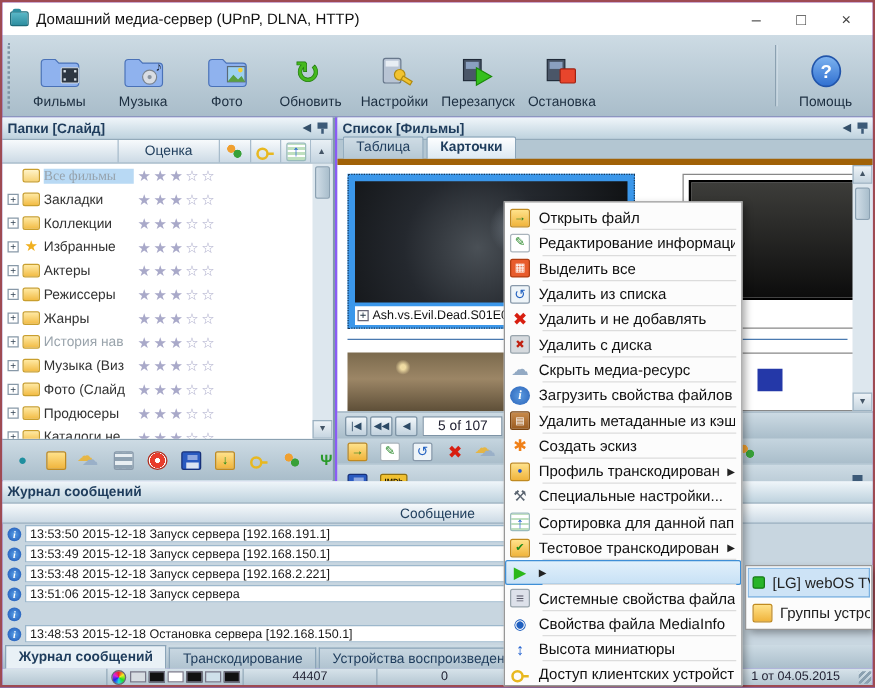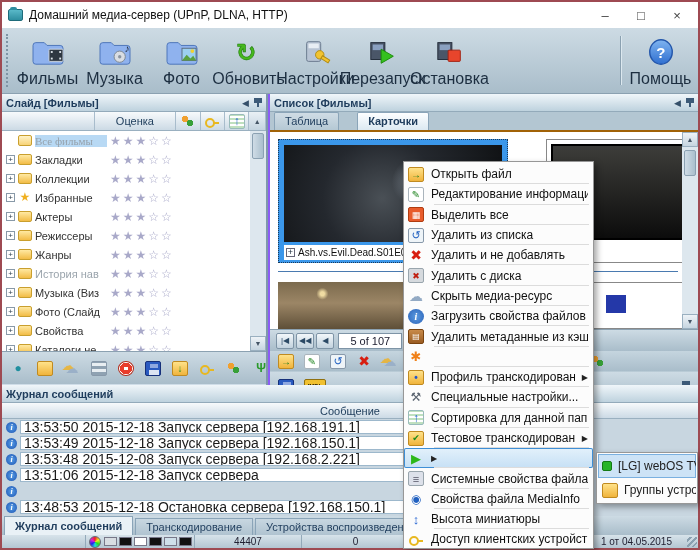--- a/index.html
+++ b/index.html
@@ -17,21 +17,21 @@
   .title-text{flex:1;font-size:12px;color:#111;}
   .wbtn{width:30px;height:20px;display:flex;align-items:center;justify-content:center;
     font-size:13px;color:#444;cursor:default;}
   
   .toolbar{position:absolute;top:28px;left:2px;right:2px;height:66px;
     background:linear-gradient(180deg,#cddbe4,#a9bdca);border-bottom:1px solid #8ba1b1;
     display:flex;align-items:stretch;padding:2px 4px 2px 2px;}
   .grip{width:6px;margin:4px 2px;border-left:2px dotted #7e94a4;}
   .tbtn{width:67px;display:flex;flex-direction:column;align-items:center;justify-content:flex-end;
     padding:3px 0;gap:1px;}
-  .tbtn .lab{font-size:16px;color:#1c2e40;white-space:nowrap;}
+  .tbtn .lab{font-size:11px;color:#1c2e40;white-space:nowrap;}
   .tbtn.disabled .lab{color:#8ea2b0;}
   .tbtn.disabled svg{opacity:.45;filter:grayscale(1);}
   .tsep{width:1px;background:#8ba1b1;margin:6px 6px;box-shadow:1px 0 0 #dce8ef;}
   .spacer{flex:1;}
   
   .panel-header{height:18px;background:linear-gradient(180deg,#f0f6fa,#bed2de);
     border-bottom:1px solid #93aaba;display:flex;align-items:center;padding:0 4px;
     color:#1e3c5c;font-weight:bold;}
   .ph-tools{margin-left:auto;display:flex;align-items:center;gap:5px;color:#35506a;font-size:9px;}
   .pin{width:8px;height:9px;position:relative;display:inline-block;}
@@ -106,22 +106,22 @@
   .i-palm{color:#2a9a2a;font-weight:bold;font-size:12px;}
   .i-weather{color:#9ab0c8;font-size:13px;text-shadow:-4px -3px 0 rgba(240,176,32,.8);}
   .i-image{background:linear-gradient(180deg,#9cd0f0 60%,#78b860 60%);border:1px solid #667788;}
   .i-speaker{color:#2060c0;font-size:12px;font-weight:bold;}
   .i-imdb{background:#f0c030;border:1px solid #907010;color:#201800;font-weight:bold;font-size:6px;width:22px;}
   .i-greensq{background:#28b428;border:1px solid #157a15;width:10px;height:10px;}
   
   .lp-toolbar{height:33px;background:linear-gradient(180deg,#cddbe4,#a9bdca);border-top:1px solid #8ba1b1;
     display:flex;align-items:center;gap:11px;padding:0 8px;}
   
-  .tabs{height:20px;background:#b3c6d2;display:flex;align-items:flex-end;padding:2px 2px 0 4px;gap:18px;
-    border-bottom:2px solid #a16207;text-align:right;}
+  .tabs{height:20px;background:#b3c6d2;display:flex;align-items:flex-end;padding:2px 2px 0 4px;gap:2px;
+    border-bottom:5px solid #a16207;text-align:right;}
   .tab{padding:2px 10px 3px;border:1px solid #8aa4b8;border-bottom:none;border-radius:2px 2px 0 0;
     background:linear-gradient(180deg,#cfdce5,#b5c8d4);color:#1e3c5c;}
   .tab.active{background:linear-gradient(180deg,#fdfeff,#dce9f2);font-weight:bold;}
   .cards{position:relative;height:197px;background:#fff;overflow:hidden;}
   .card1{position:absolute;left:8px;top:7px;width:230px;height:124px;background:#3b97ea;
     border:1px dotted #1a3a5a;padding:5px;}
   .card1 .thumb{height:97px;background:
     radial-gradient(circle at 60% 38%,rgba(215,225,235,.9) 0,rgba(120,130,140,.5) 7%,transparent 16%),
     radial-gradient(circle at 45% 55%,#4a5056 0,#24282e 45%,#101214 100%);}
   .cap{margin-top:3px;height:15px;background:#fff;display:flex;align-items:center;gap:3px;
@@ -156,21 +156,21 @@
   .rp-tools2 .pinwrap{margin-left:auto;}
   
   .log-panel{position:absolute;top:385px;left:2px;right:2px;height:131px;background:#c8d6e0;}
   .log-colhdr{height:16px;background:linear-gradient(180deg,#f7fafc,#ccdae5);
     border-bottom:1px solid #9ab0c0;display:flex;align-items:center;justify-content:center;color:#23415f;}
   .logrow{height:16px;display:flex;align-items:center;gap:3px;padding:0 0 0 4px;}
   .loginfo{width:11px;height:11px;background:radial-gradient(circle,#58a0e8,#1a50b0);border-radius:50%;
     color:#fff;font:italic bold 8px "Liberation Serif",serif;display:flex;align-items:center;
     justify-content:center;flex:none;}
   .logcell{width:462px;height:14px;background:#fff;border:1px solid #9db8cc;display:flex;
-    align-items:center;padding:0 3px;white-space:nowrap;overflow:hidden;font-size:14px;color:#1a1a1a;}
+    align-items:center;padding:0 3px;white-space:nowrap;overflow:hidden;font-size:10px;color:#1a1a1a;}
   
   .btabs{position:absolute;top:516px;left:2px;right:2px;height:19px;
     background:linear-gradient(180deg,#cddbe4,#a9bdca);display:flex;align-items:stretch;padding:0 2px;gap:2px;}
   .btab{display:flex;align-items:center;padding:0 10px;border:1px solid #8aa4b8;border-bottom:none;
     background:linear-gradient(180deg,#c8d7e1,#b0c3d0);color:#1e3c5c;margin-top:2px;}
   .btab.active{background:#e9f1f6;font-weight:bold;margin-top:0;}
   .statusbar{position:absolute;top:535px;left:2px;right:2px;height:13px;
     background:linear-gradient(180deg,#d7e3ea,#b4c6d2);display:flex;align-items:center;font-size:10px;color:#223;}
   .st-cell{border-right:1px solid #93a9b9;height:100%;display:flex;align-items:center;justify-content:center;}
   .palette{width:12px;height:12px;border-radius:50%;margin:0 3px;
@@ -281,21 +281,21 @@
             </defs>
             <ellipse cx="19" cy="16" rx="12" ry="13" fill="url(#gb)" stroke="#2255aa" stroke-width="1.5"></ellipse>
             <text x="14" y="22" font-size="16" font-weight="bold" fill="#fff">?</text>
           </svg></span>
       <span class="lab">Помощь</span>
     </div>
   </div>
 
   <div class="left-panel">
     <div class="panel-header">
-      <span>Слайд [Фильмы]</span>
+      <span>Папки [Слайд]</span>
       <span class="ph-tools">
         <span>◀</span>
         <span class="pin"></span>
       </span>
     </div>
     <div class="colhdr">
       <div class="ch-blank"></div>
       <div class="ch-rating">Оценка</div>
       <div class="ch-ico">
           <span class="si i-users"></span>
@@ -365,21 +365,21 @@
       </div>
       <div class="trow">
         <span class="exp">+</span>
         <span class="tico"></span>
         <span class="tlabel">Фото (Слайд</span>
         <span class="stars">★★★☆☆</span>
       </div>
       <div class="trow">
         <span class="exp">+</span>
         <span class="tico"></span>
-        <span class="tlabel">Свойства</span>
+        <span class="tlabel">Продюсеры</span>
         <span class="stars">★★★☆☆</span>
       </div>
       <div class="trow">
         <span class="exp">+</span>
         <span class="tico"></span>
         <span class="tlabel">Каталоги не</span>
         <span class="stars">★★★☆☆</span>
       </div>
 
       <div class="vscroll">
@@ -475,21 +475,21 @@
     <div class="logrow">
       <span class="loginfo">i</span>
       <span class="logcell">13:53:50 2015-12-18 Запуск сервера [192.168.191.1]</span>
     </div>
     <div class="logrow">
       <span class="loginfo">i</span>
       <span class="logcell">13:53:49 2015-12-18 Запуск сервера [192.168.150.1]</span>
     </div>
     <div class="logrow">
       <span class="loginfo">i</span>
-      <span class="logcell">13:53:48 2015-12-08 Запуск сервера [192.168.2.221]</span>
+      <span class="logcell">13:53:48 2015-12-18 Запуск сервера [192.168.2.221]</span>
     </div>
     <div class="logrow">
       <span class="loginfo">i</span>
       <span class="logcell">13:51:06 2015-12-18 Запуск сервера</span>
     </div>
     <div class="logrow">
       <span class="loginfo">i</span>
     </div>
     <div class="logrow">
       <span class="loginfo">i</span>
@@ -551,20 +551,21 @@
     <div class="mitem">
       <span class="si i-info">i</span>
       <span class="mlabel">Загрузить свойства файлов</span>
     </div>
     <div class="mitem">
       <span class="si i-cache">▤</span>
       <span class="mlabel">Удалить метаданные из кэша</span>
     </div>
     <div class="mitem">
       <span class="si i-burst">✱</span>
+      <span class="mlabel">Создать эскиз</span>
     </div>
     <div class="mitem">
       <span class="si i-foldgear">•</span>
       <span class="mlabel">Профиль транскодирования</span>
       <span class="marrow">▶</span>
     </div>
     <div class="mitem">
       <span class="si i-tools">⚒</span>
       <span class="mlabel">Специальные настройки...</span>
     </div>

